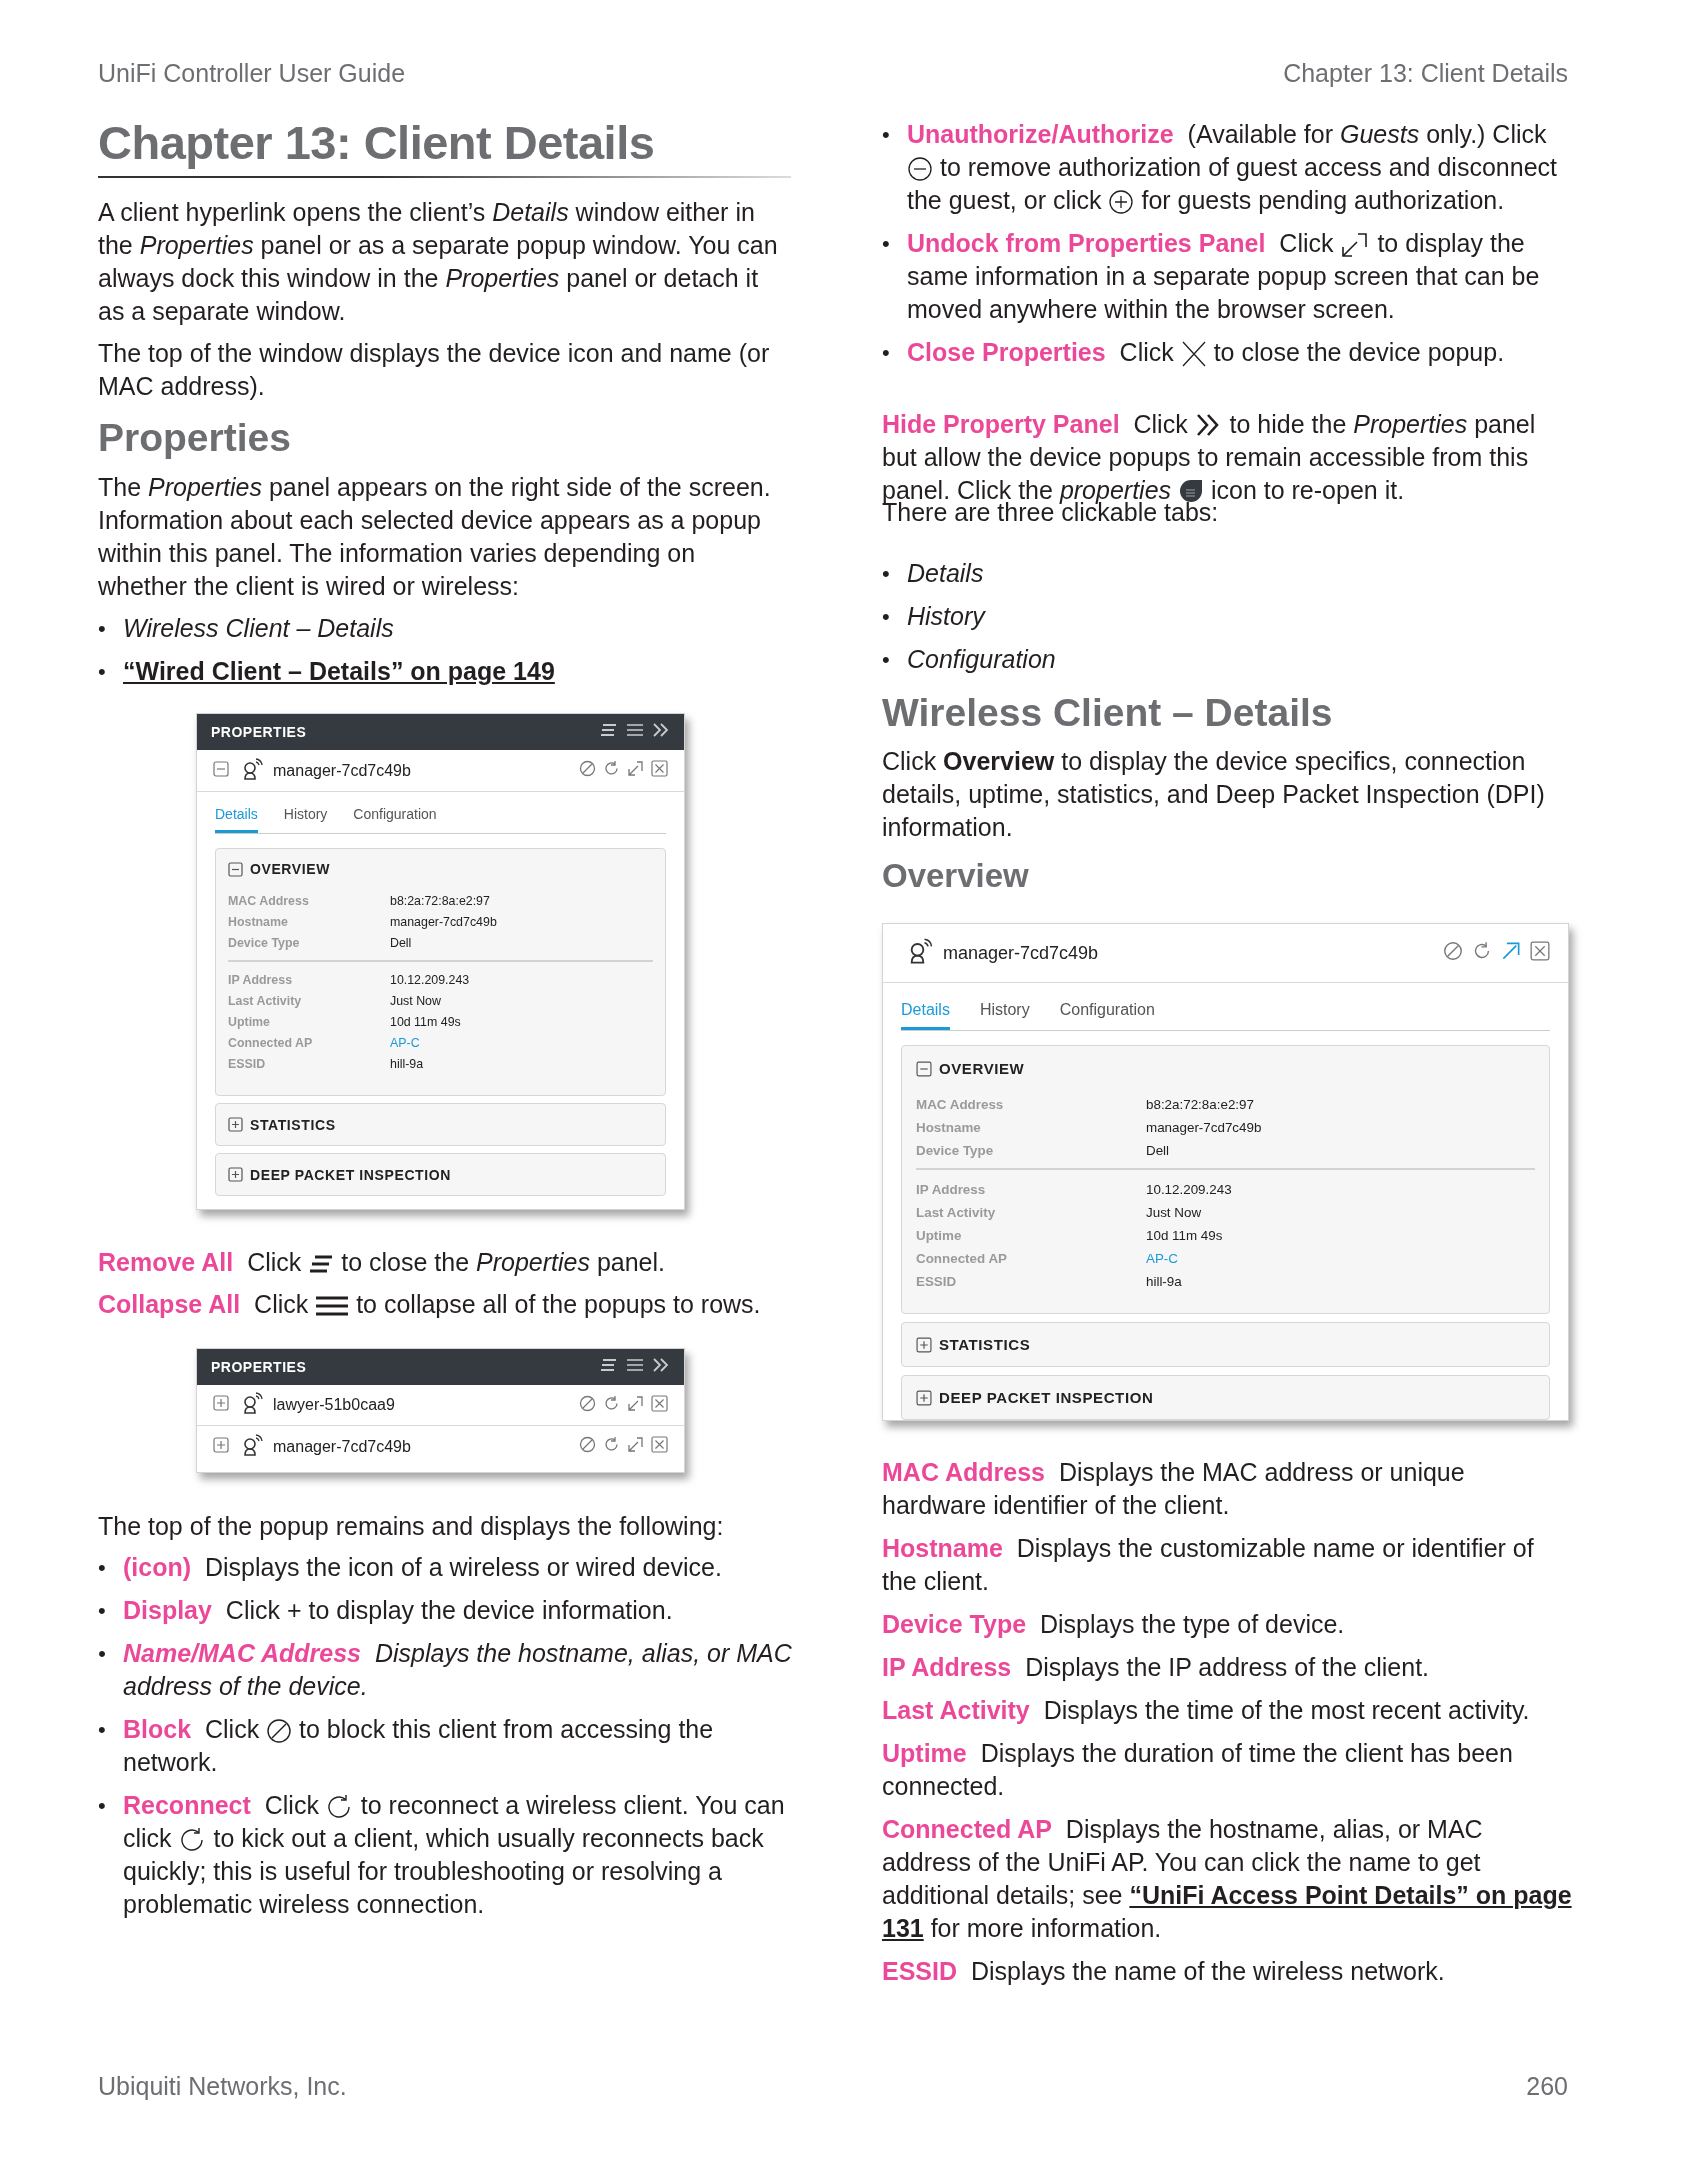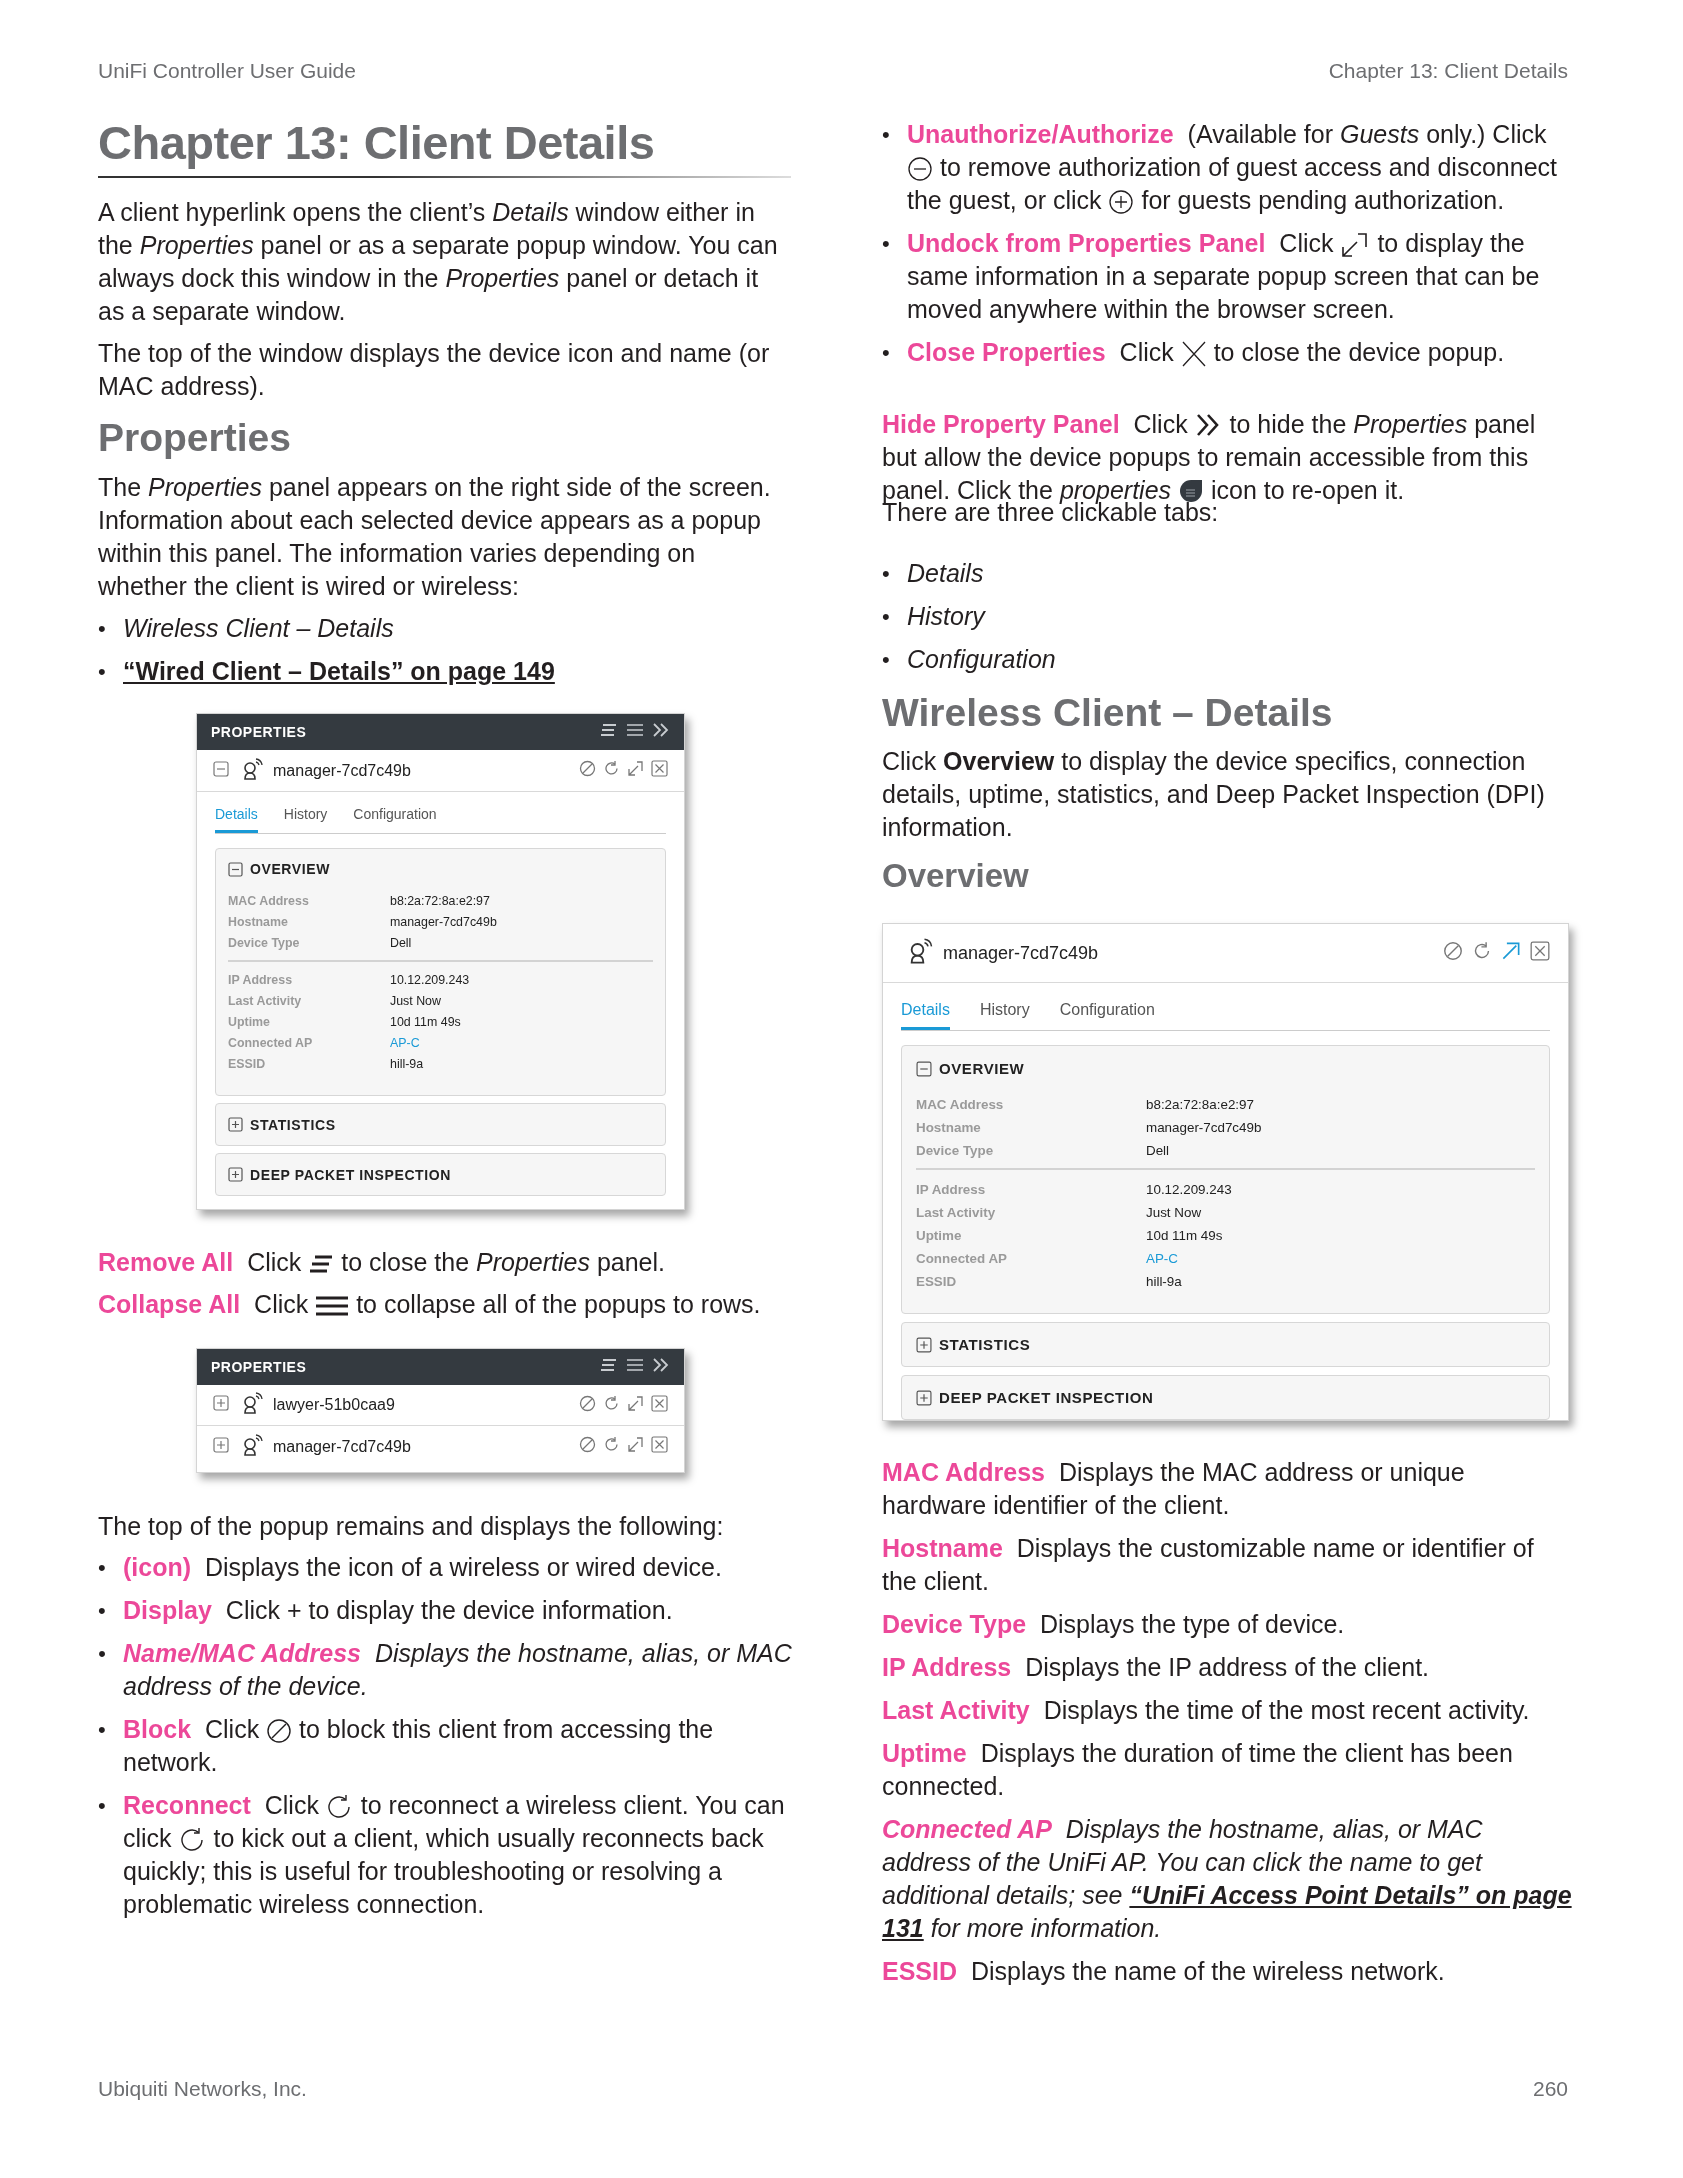--- a/index.html
+++ b/index.html
@@ -1,19 +1,19 @@
 <!DOCTYPE html>
 <html><head>
 <meta charset="utf-8">
 <style>
   * { box-sizing: border-box; margin: 0; padding: 0; }
   html, body { width: 1683px; height: 2178px; background: #ffffff; overflow: hidden; }
   body { position: relative; font-family: "Liberation Sans", sans-serif; color: #231f20; }
   .abs { position: absolute; }
-  .running { font-size: 21px; color: #6d6e71; top: 59px; }
+  .running { font-size: 25px; color: #6d6e71; top: 59px; }
   .chapter-title { left: 98px; top: 115px; font-size: 47px; font-weight: bold; color: #6d6e71; letter-spacing: -0.5px; }
   .chapter-rule { left: 98px; top: 176px; width: 693px; height: 2px; background: linear-gradient(to right, #333 0%, #333 40%, #ddd 100%); }
   .para { font-size: 25px; line-height: 33px; color: #231f20; }
   .h2 { font-size: 39px; font-weight: bold; color: #6d6e71; }
   .h3 { font-size: 33px; font-weight: bold; color: #6d6e71; }
   .term { color: #ec4899; font-weight: bold; }
   .link { font-weight: bold; text-decoration: underline; color: #231f20; }
   .bullet-list { list-style: none; }
   .bullet-list li { position: relative; padding-left: 25px; }
   .bullet-list li::before { content: "•"; position: absolute; left: 0; top: 0; font-size: 22px; color: #231f20; }
@@ -430,16 +430,16 @@
   </div>
 </div>
 
 <div class="abs para" style="left:882px; top:1456px; width:693px;">
   <div style="margin-bottom:10px;"><span class="term">MAC Address</span>&nbsp; <span>Displays the MAC address or unique hardware identifier of the client.</span></div>
   <div style="margin-bottom:10px;"><span class="term">Hostname</span>&nbsp; <span>Displays the customizable name or identifier of the client.</span></div>
   <div style="margin-bottom:10px;"><span class="term">Device Type</span>&nbsp; <span>Displays the type of device.</span></div>
   <div style="margin-bottom:10px;"><span class="term">IP Address</span>&nbsp; <span>Displays the IP address of the client.</span></div>
   <div style="margin-bottom:10px;"><span class="term">Last Activity</span>&nbsp; <span>Displays the time of the most recent activity.</span></div>
   <div style="margin-bottom:10px;"><span class="term">Uptime</span>&nbsp; <span>Displays the duration of time the client has been connected.</span></div>
-  <div style="margin-bottom:10px;font-style:italic;"><span class="term">Connected AP</span>&nbsp; <span>Displays the hostname, alias, or MAC address of the UniFi AP. You can click the name to get additional details; see </span><span class="link">“UniFi Access Point Details” on page 131</span><span> for more information.</span></div>
+  <div style="margin-bottom:10px;"><span class="term">Connected AP</span>&nbsp; <span>Displays the hostname, alias, or MAC address of the UniFi AP. You can click the name to get additional details; see </span><span class="link">“UniFi Access Point Details” on page 131</span><span> for more information.</span></div>
   <div><span class="term">ESSID</span>&nbsp; <span>Displays the name of the wireless network.</span></div>
 </div>
 
 
 </body></html>

